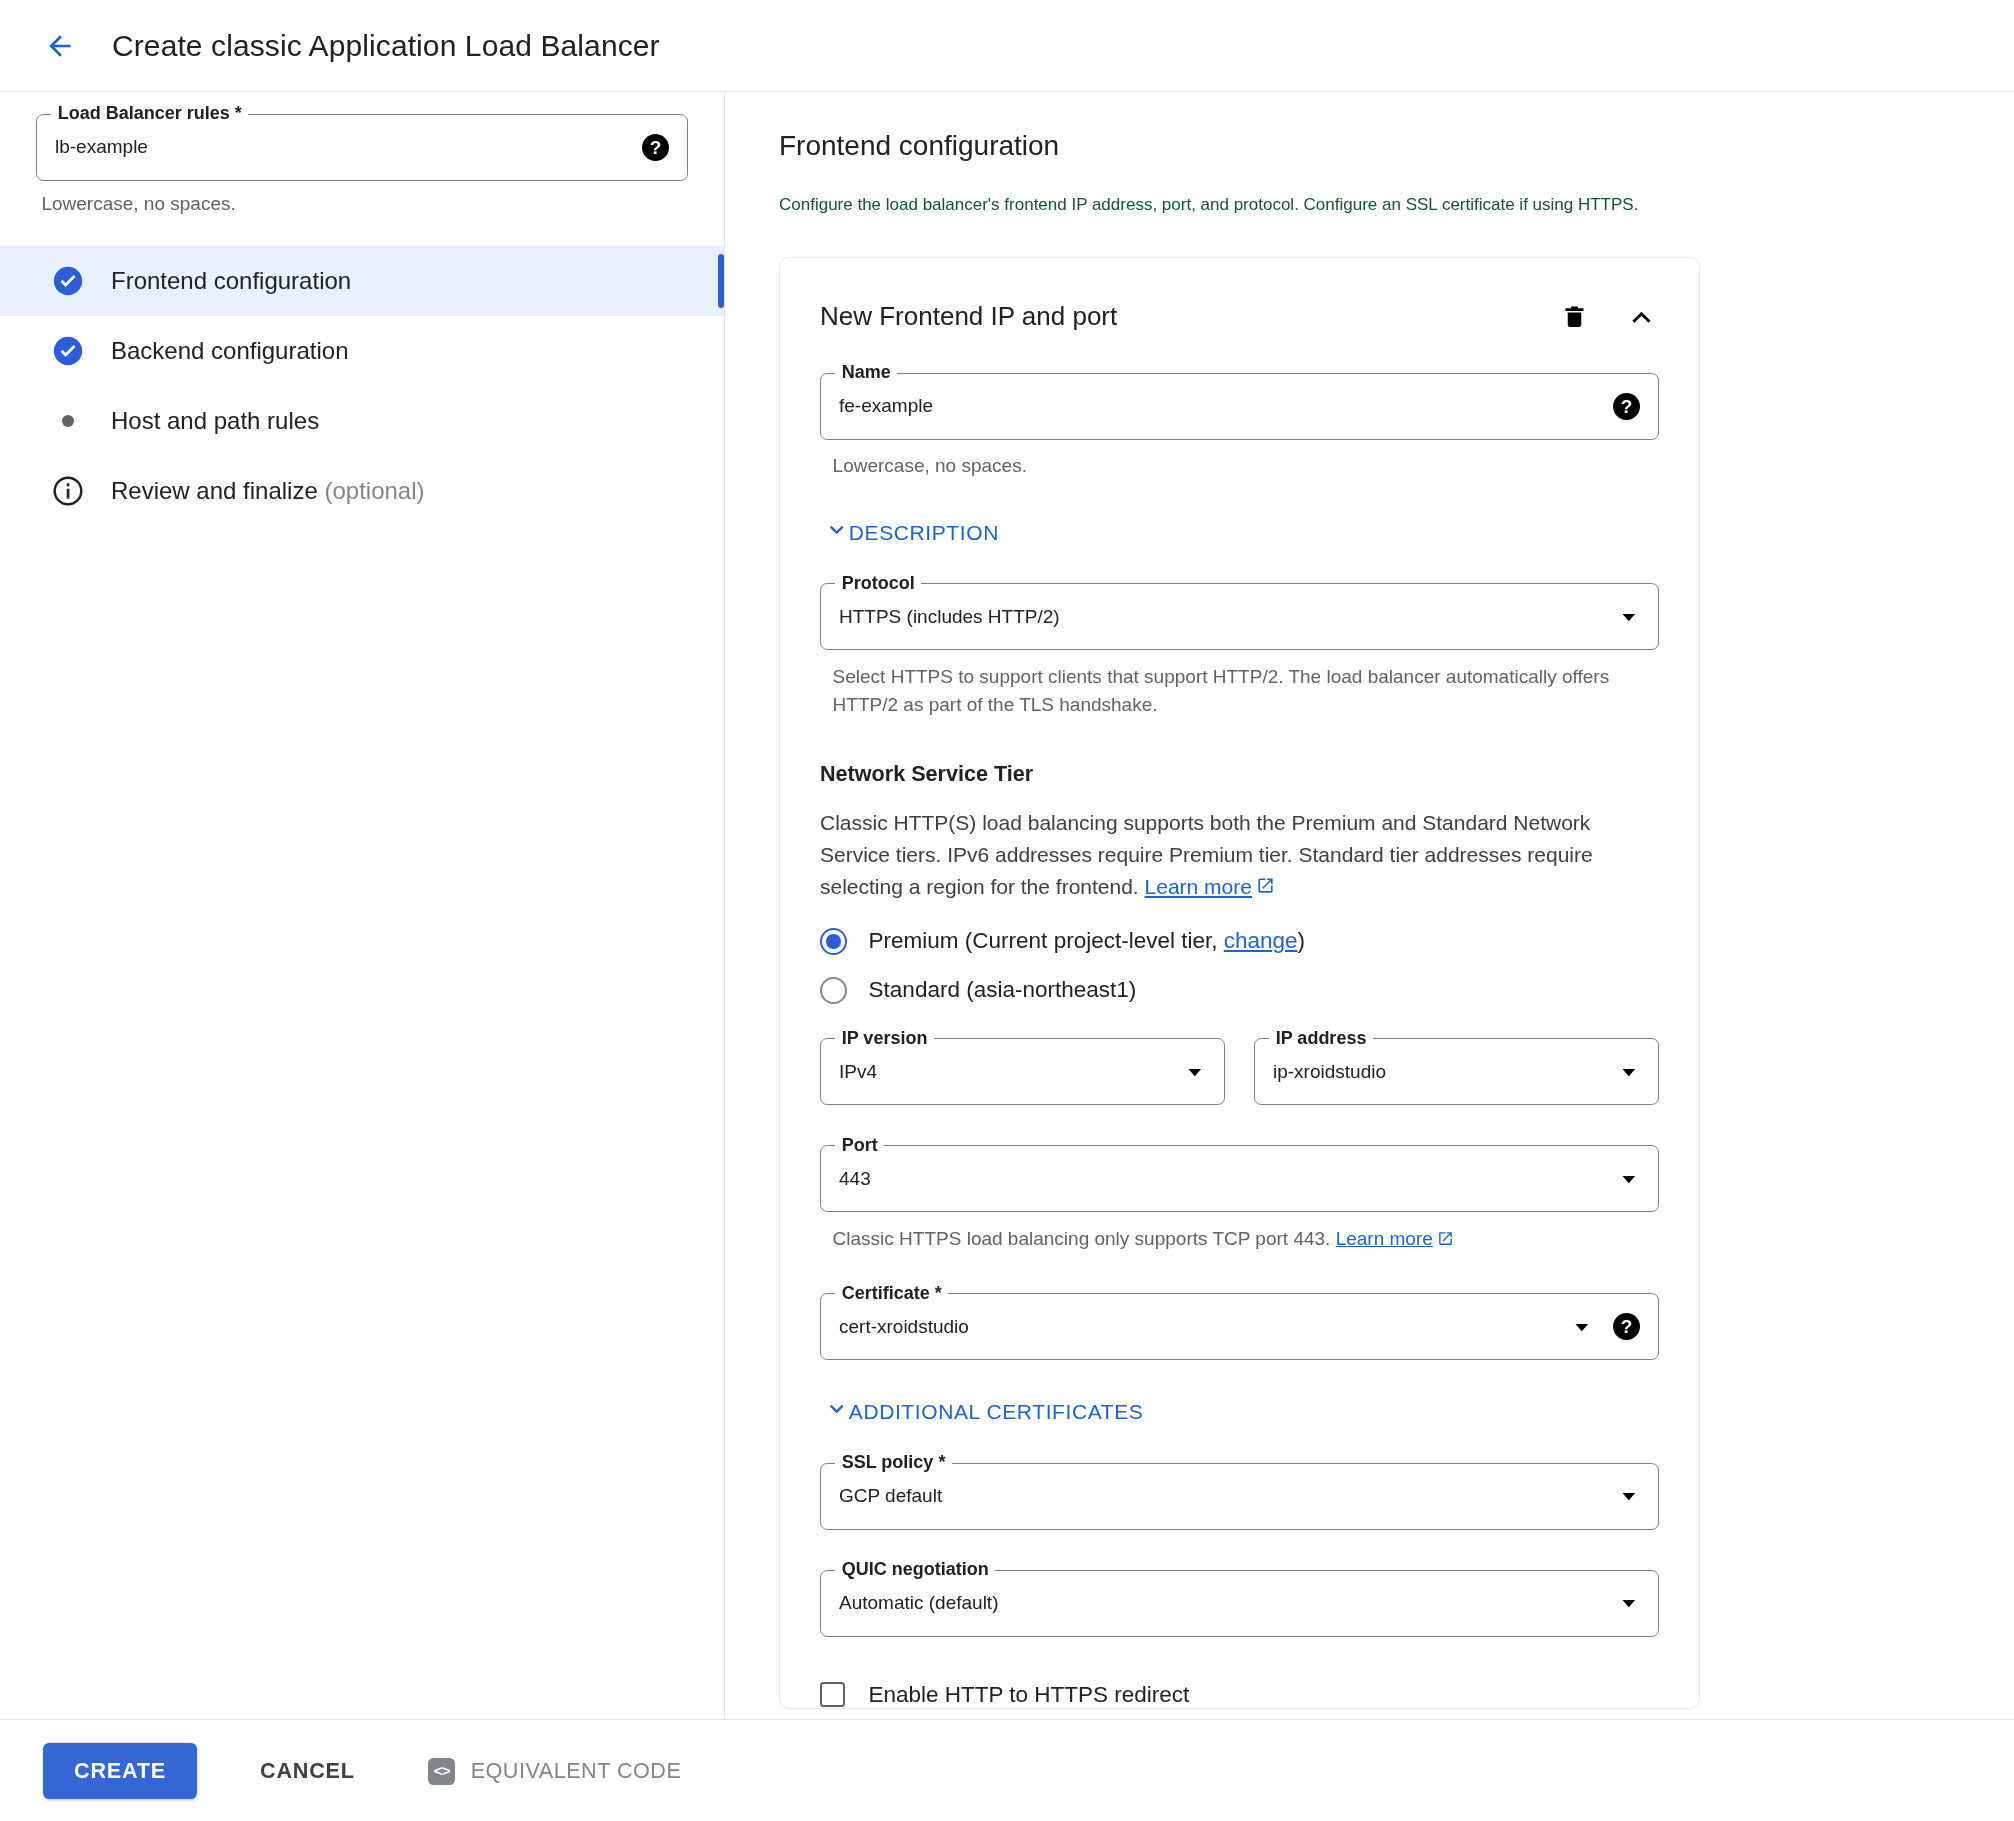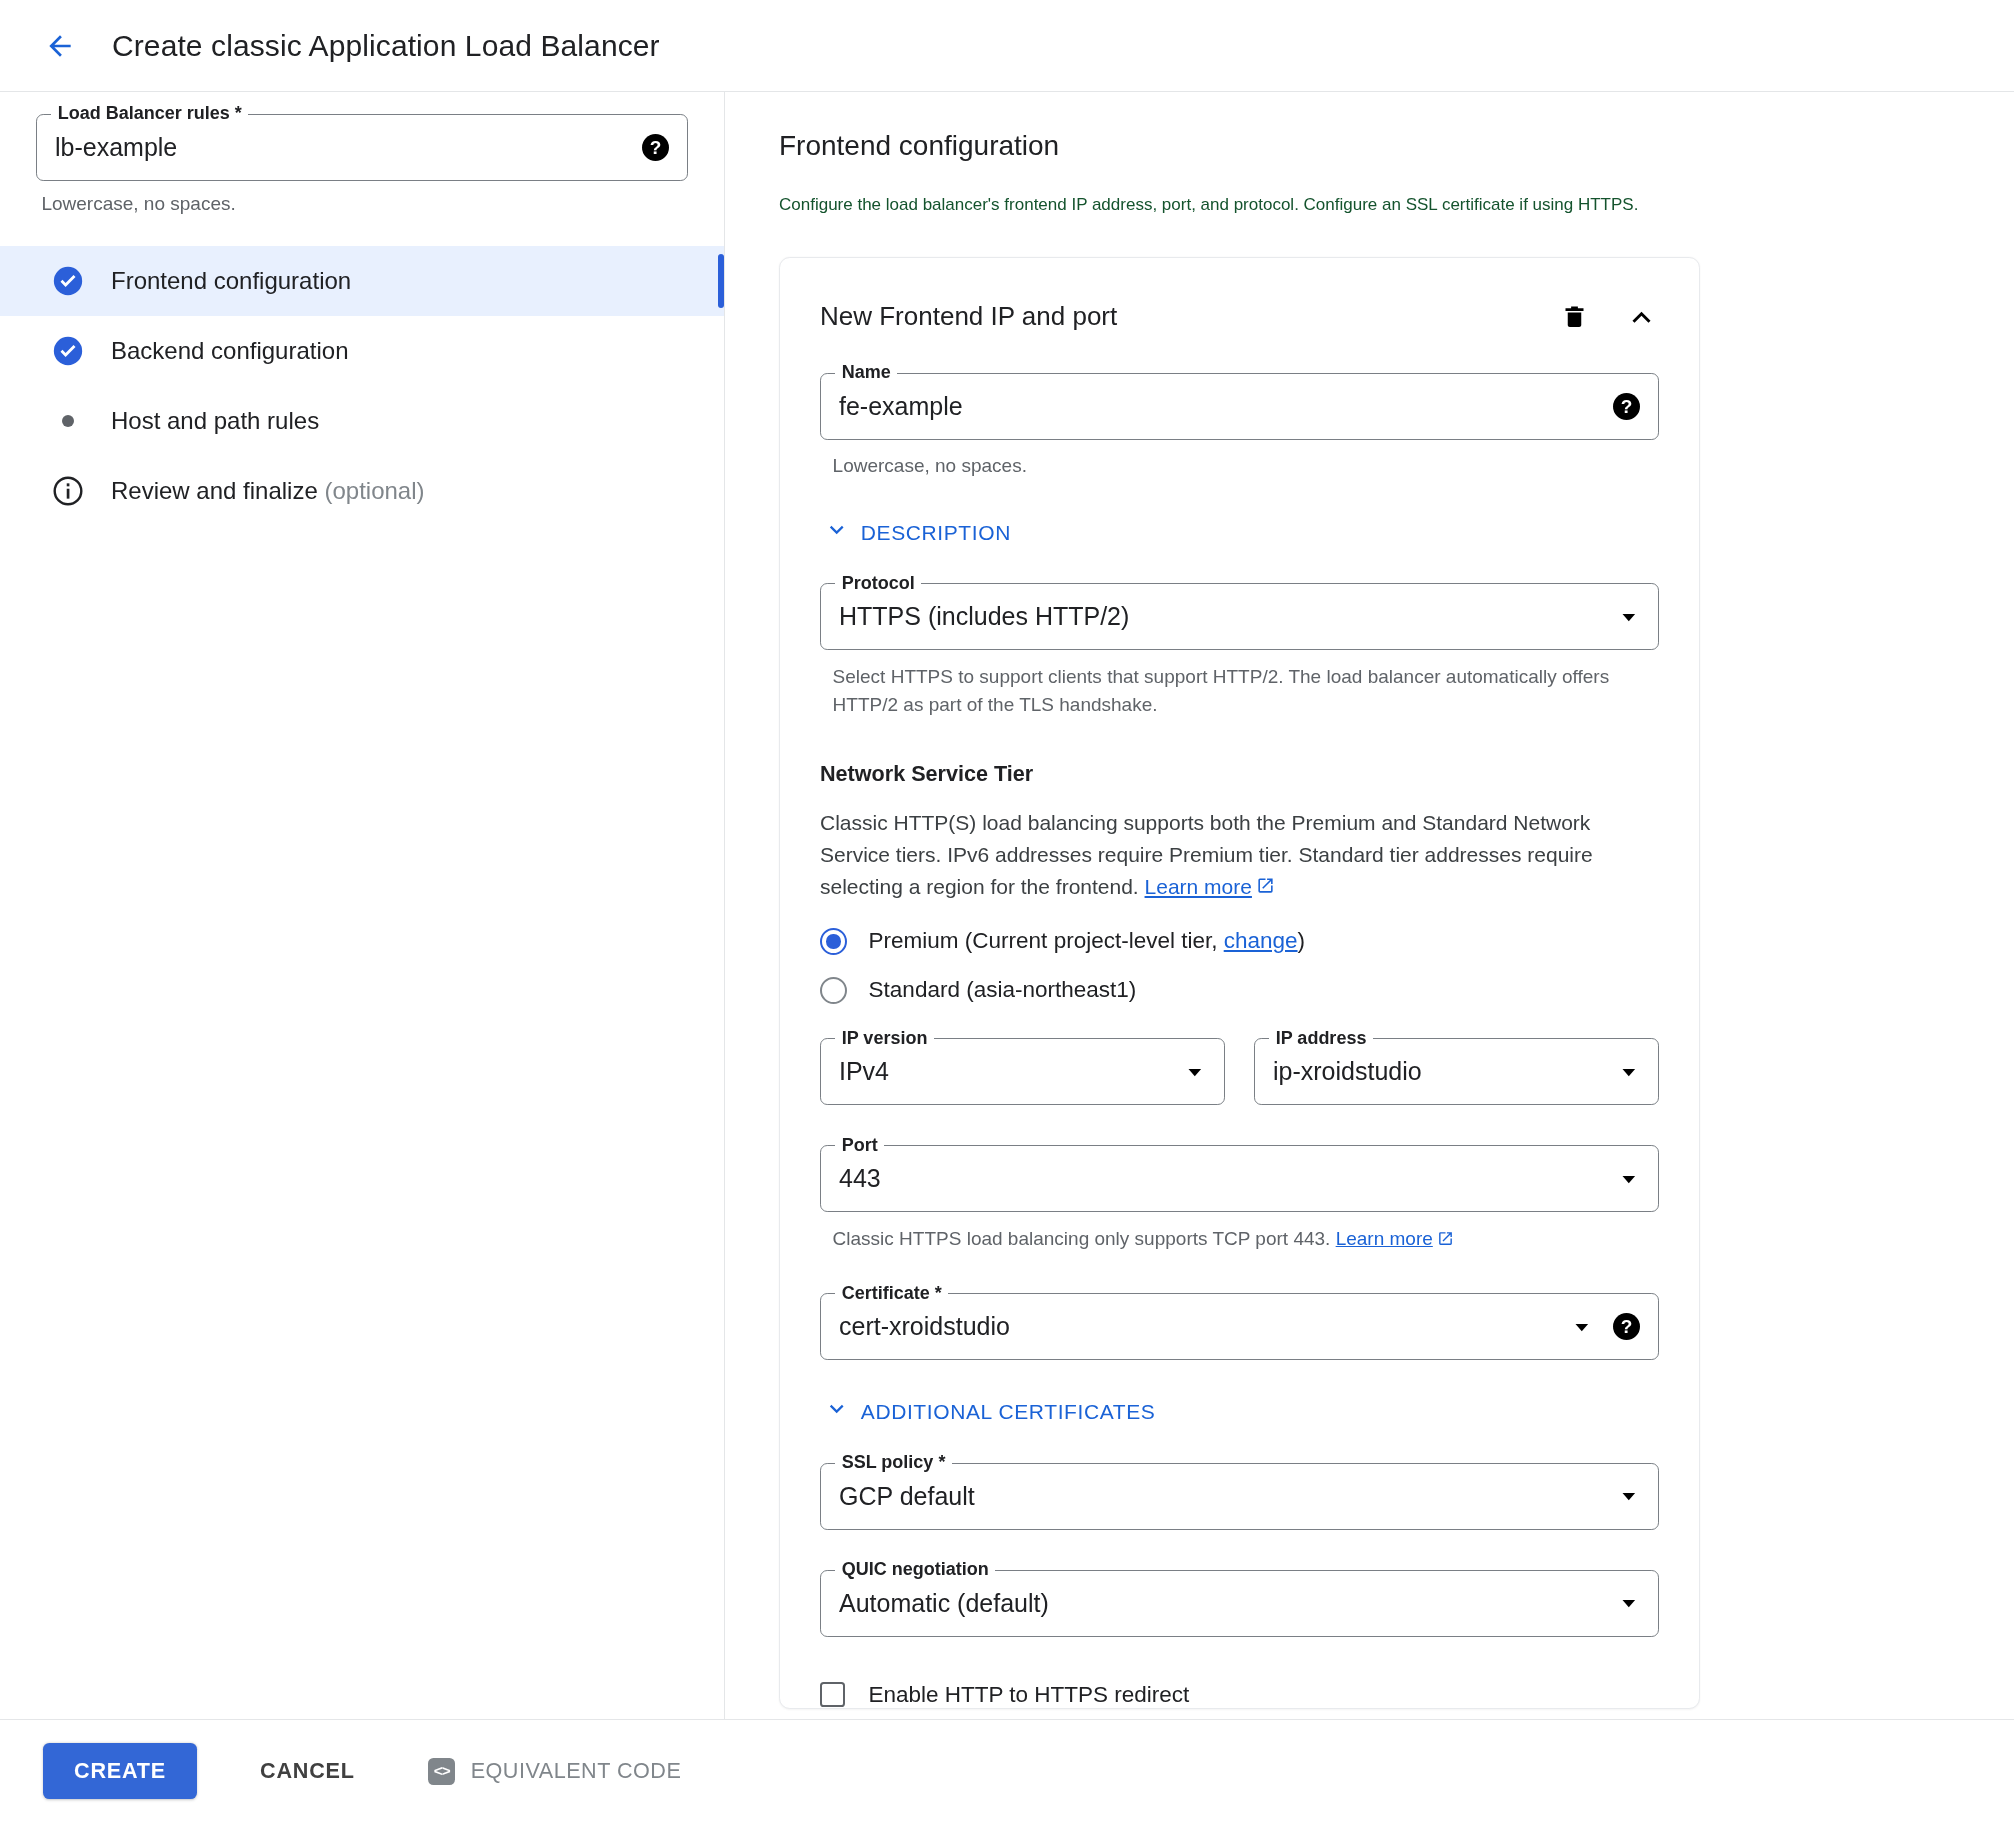--- a/index.html
+++ b/index.html
@@ -94,21 +94,21 @@
     left: 14.4px;
     background: #fff;
     padding: 0 6.3px;
     font-size: 18px;
     font-weight: 700;
     color: #202124;
     line-height: 23.4px;
     white-space: nowrap;
   }
   .ofield-value {
-    font-size: 25px;
+    font-size: 19px;
     color: #202124;
     flex: 1 1 auto;
     white-space: nowrap;
     overflow: hidden;
   }
 
   
   .help-icon {
     width: 27px; height: 27px;
     flex: 0 0 27px;
@@ -228,21 +228,21 @@
     font-size: 19px;
     color: #5f6368;
     margin-top: 12.6px;
     padding-left: 12.6px;
     line-height: 1.5;
   }
 
   .expander {
     display: flex;
     align-items: center;
-    gap: 12px;
+    gap: 0;
     color: #1a62d6;
     font-size: 21px;
     font-weight: 500;
     letter-spacing: 0.6px;
     cursor: pointer;
     margin: 38px 0 36px 5.4px;
     user-select: none;
   }
 
   .subhead {

